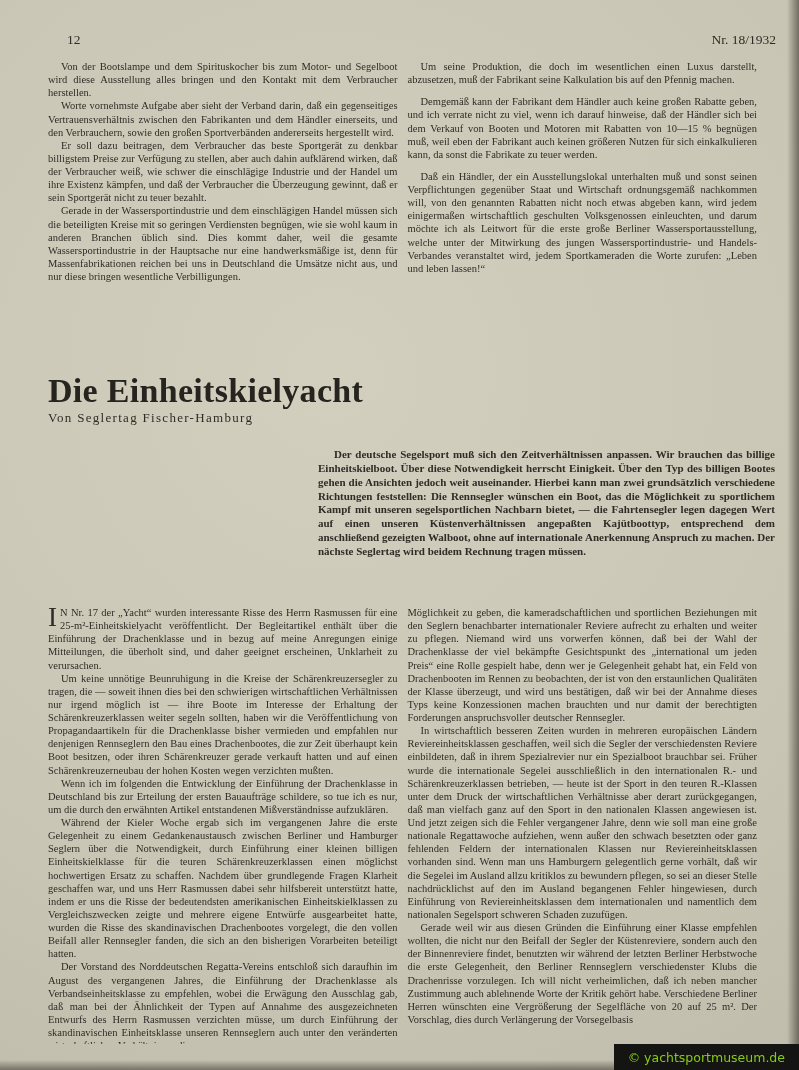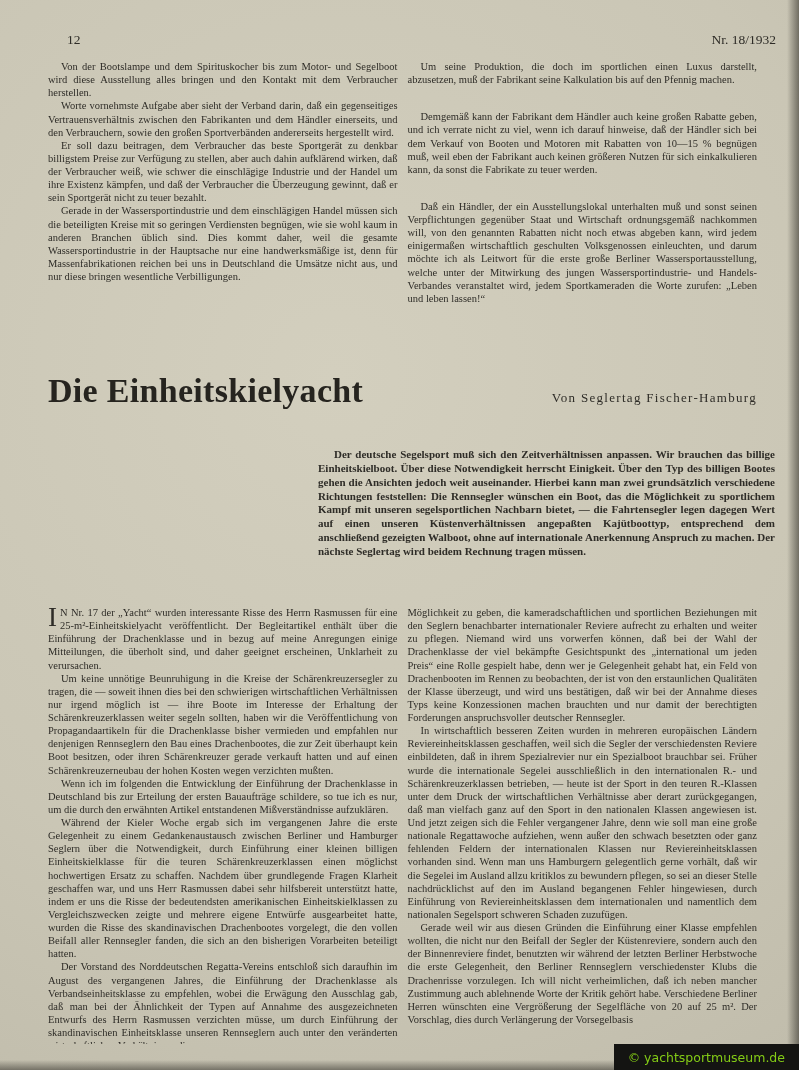--- a/index.html
+++ b/index.html
@@ -23,30 +23,30 @@
   }
   .intro-columns { top:60px; }
   .body-columns { top:606px; height:438px; overflow:hidden; }
   .col {
     flex:1 1 0;
     font-size:10.5px; line-height:1.25;
     text-align:justify;
     hyphens:auto; -webkit-hyphens:auto;
   }
   .col p { margin:0; text-indent:13px; }
-  .col p.gap-above { margin-top:24px; }
+  .col p.gap-above { margin-top:9px; }
   .col p.noindent { text-indent:0; }
   .dropcap {
     float:left;
     font-size:27px; line-height:21px;
     padding:1px 3px 0 0;
   }
   .headline-row {
     position:absolute; top:372px; left:48px; width:709px;
-    display:flex; justify-content:space-between; align-items:baseline;
+    display:flex; justify-content:space-between; align-items:baseline;flex-direction:column;
   }
   .headline-row h1 {
     margin:0;
     font-size:34px; font-weight:700; letter-spacing:0.3px;
     color:#26241f;
   }
   .byline {
     font-size:13px; letter-spacing:1.3px; white-space:nowrap;
   }
   .lead {
@@ -84,21 +84,21 @@
   </div>
 
   <div class="cols intro-columns">
     <div class="col">
       <p>Von der Bootslampe und dem Spirituskocher bis zum Motor- und Segelboot wird diese Ausstellung alles bringen und den Kontakt mit dem Verbraucher herstellen.</p>
       <p>Worte vornehmste Aufgabe aber sieht der Verband darin, daß ein gegenseitiges Vertrauensverhältnis zwischen den Fabrikanten und dem Händler einerseits, und den Verbrauchern, sowie den großen Sportverbänden andererseits hergestellt wird.</p>
       <p>Er soll dazu beitragen, dem Verbraucher das beste Sportgerät zu denkbar billigstem Preise zur Verfügung zu stellen, aber auch dahin aufklärend wirken, daß der Verbraucher weiß, wie schwer die einschlägige Industrie und der Handel um ihre Existenz kämpfen, und daß der Verbraucher die Überzeugung gewinnt, daß er sein Sportgerät nicht zu teuer bezahlt.</p>
       <p>Gerade in der Wassersportindustrie und dem einschlägigen Handel müssen sich die beteiligten Kreise mit so geringen Verdiensten begnügen, wie sie wohl kaum in anderen Branchen üblich sind. Dies kommt daher, weil die gesamte Wassersportindustrie in der Hauptsache nur eine handwerksmäßige ist, denn für Massenfabrikationen reichen bei uns in Deutschland die Umsätze nicht aus, und nur diese bringen wesentliche Verbilligungen.</p>
     </div>
     <div class="col">
-      <p>Um seine Produktion, die doch im sportlichen einen Luxus darstellt, abzusetzen, muß der Fabrikant seine Kalkulation bis auf den Pfennig machen.</p>
+      <p>Um seine Produktion, die doch im wesentlichen einen Luxus darstellt, abzusetzen, muß der Fabrikant seine Kalkulation bis auf den Pfennig machen.</p>
       <p class="gap-above">Demgemäß kann der Fabrikant dem Händler auch keine großen Rabatte geben, und ich verrate nicht zu viel, wenn ich darauf hinweise, daß der Händler sich bei dem Verkauf von Booten und Motoren mit Rabatten von 10—15 % begnügen muß, weil eben der Fabrikant auch keinen größeren Nutzen für sich einkalkulieren kann, da sonst die Fabrikate zu teuer werden.</p>
       <p class="gap-above">Daß ein Händler, der ein Ausstellungslokal unterhalten muß und sonst seinen Verpflichtungen gegenüber Staat und Wirtschaft ordnungsgemäß nachkommen will, von den genannten Rabatten nicht noch etwas abgeben kann, wird jedem einigermaßen wirtschaftlich geschulten Volksgenossen einleuchten, und darum möchte ich als Leitwort für die erste große Berliner Wassersportausstellung, welche unter der Mitwirkung des jungen Wassersportindustrie- und Handels-Verbandes veranstaltet wird, jedem Sportkameraden die Worte zurufen: „Leben und leben lassen!“</p>
     </div>
   </div>
 
   <div class="headline-row">
     <h1>Die Einheitskielyacht</h1>
     <div class="byline">Von Seglertag Fischer-Hamburg</div>
   </div>
 

